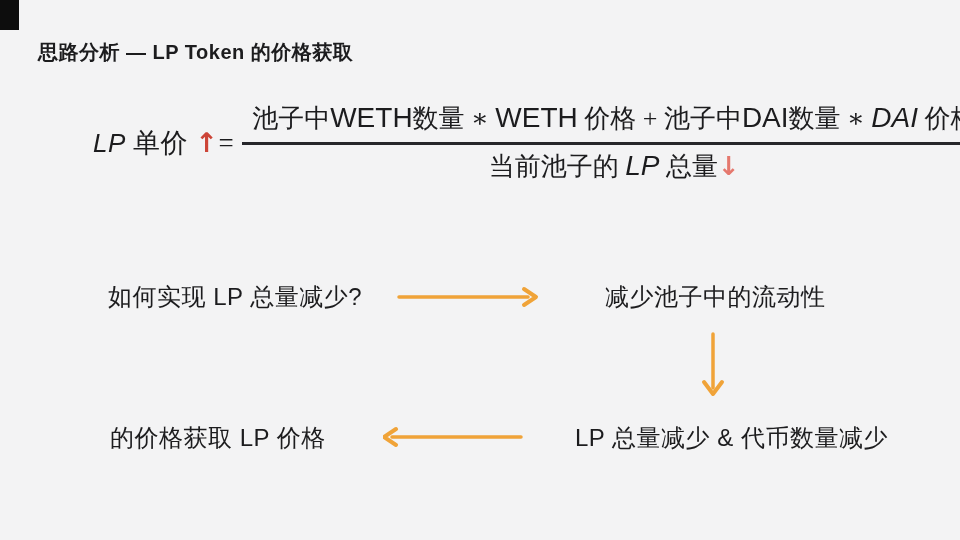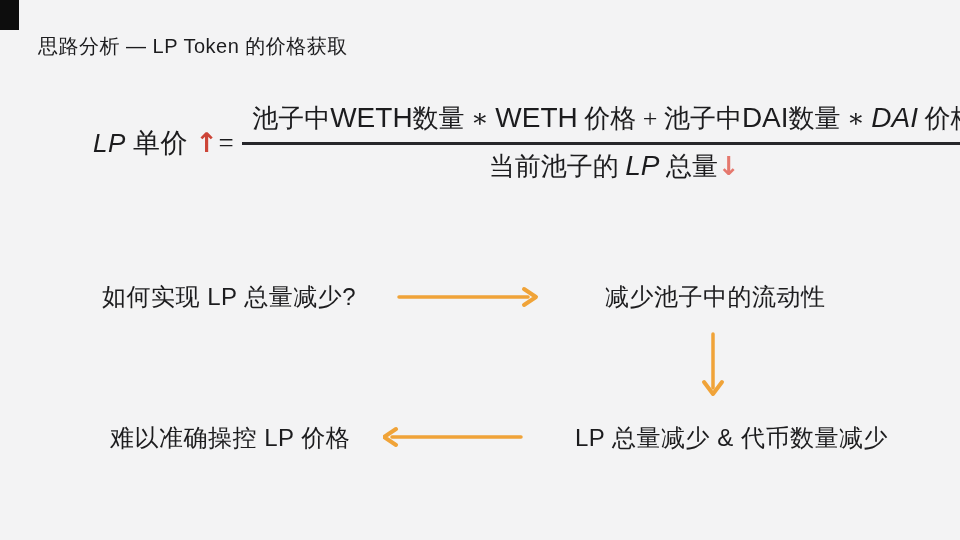--- a/index.html
+++ b/index.html
@@ -19,22 +19,22 @@
     color:var(--text);
     font-family:"Liberation Sans","DejaVu Sans",sans-serif;
     overflow:hidden;
   }
   
   .title-marker{
     position:absolute;left:0;top:32;width:19px;height:30px;
     background:var(--marker);
   }
   .page-title{
-    position:absolute;left:38px;top:33px;
-    font-size:20px;font-weight:400;letter-spacing:.5px;
+    position:absolute;left:38px;top:39px;
+    font-size:20px;font-weight:700;letter-spacing:.5px;
     white-space:nowrap;
   }
   
   .formula{
     position:absolute;left:93px;top:101px;
     display:flex;align-items:center;
     font-family:"Liberation Serif","DejaVu Serif",serif;
     white-space:nowrap;
   }
   .formula-lhs{font-size:27px;letter-spacing:.5px;}
@@ -46,21 +46,21 @@
   .denominator{font-size:26px;padding-top:4px;}
   .latin{font-family:"Liberation Sans","DejaVu Sans",sans-serif;font-size:28px;font-weight:500;}
   .ital{font-style:italic;}
   .up-arrow{color:var(--arrow-red-up);font-family:"DejaVu Sans",sans-serif;font-weight:700;}
   .down-arrow{color:var(--arrow-red-down);font-family:"DejaVu Sans",sans-serif;font-weight:700;}
   
   .flow-text{
     position:absolute;font-size:24px;font-weight:500;
     white-space:nowrap;letter-spacing:.5px;
   }
-  .flow-question{left:102px;top:281px;text-align:center;}
+  .flow-question{left:108px;top:281px;text-align:center;}
   .flow-step1{left:605px;top:281px;text-align:center;}
   .flow-conclusion{left:110px;top:422px;}
   .flow-step2{left:558px;top:422px;margin-left:17px;}
   .arrow-svg{position:absolute;display:block;}
   .arrow-right-svg{left:397px;top:286px;}
   .arrow-down-svg{left:700px;top:332px;}
   .arrow-left-svg{left:383px;top:426px;}
   .arrow-svg line,.arrow-svg polyline{
     stroke:var(--arrow-orange);fill:none;
     stroke-linecap:round;stroke-linejoin:round;
@@ -91,21 +91,21 @@
     <polyline points="127,3 139,11 127,19"></polyline>
   </svg>
 
   <div class="flow-text flow-step1">减少池子中的流动性</div>
 
   <svg class="arrow-svg arrow-down-svg" width="26" height="66">
     <line x1="13" y1="2" x2="13" y2="56"></line>
     <polyline points="4,50 13,62 22,50"></polyline>
   </svg>
 
-  <div class="flow-text flow-conclusion">难以准确操控 LP 价格</div>
+  <div class="flow-text flow-conclusion">的价格获取 LP 价格</div>
 
   <svg class="arrow-svg arrow-left-svg" width="140" height="22">
     <line x1="138" y1="11" x2="9" y2="11"></line>
     <polyline points="13,3 1,11 13,19"></polyline>
   </svg>
 
   <div class="flow-text flow-step2">LP 总量减少 &amp; 代币数量减少</div>
 
 </div>
 

